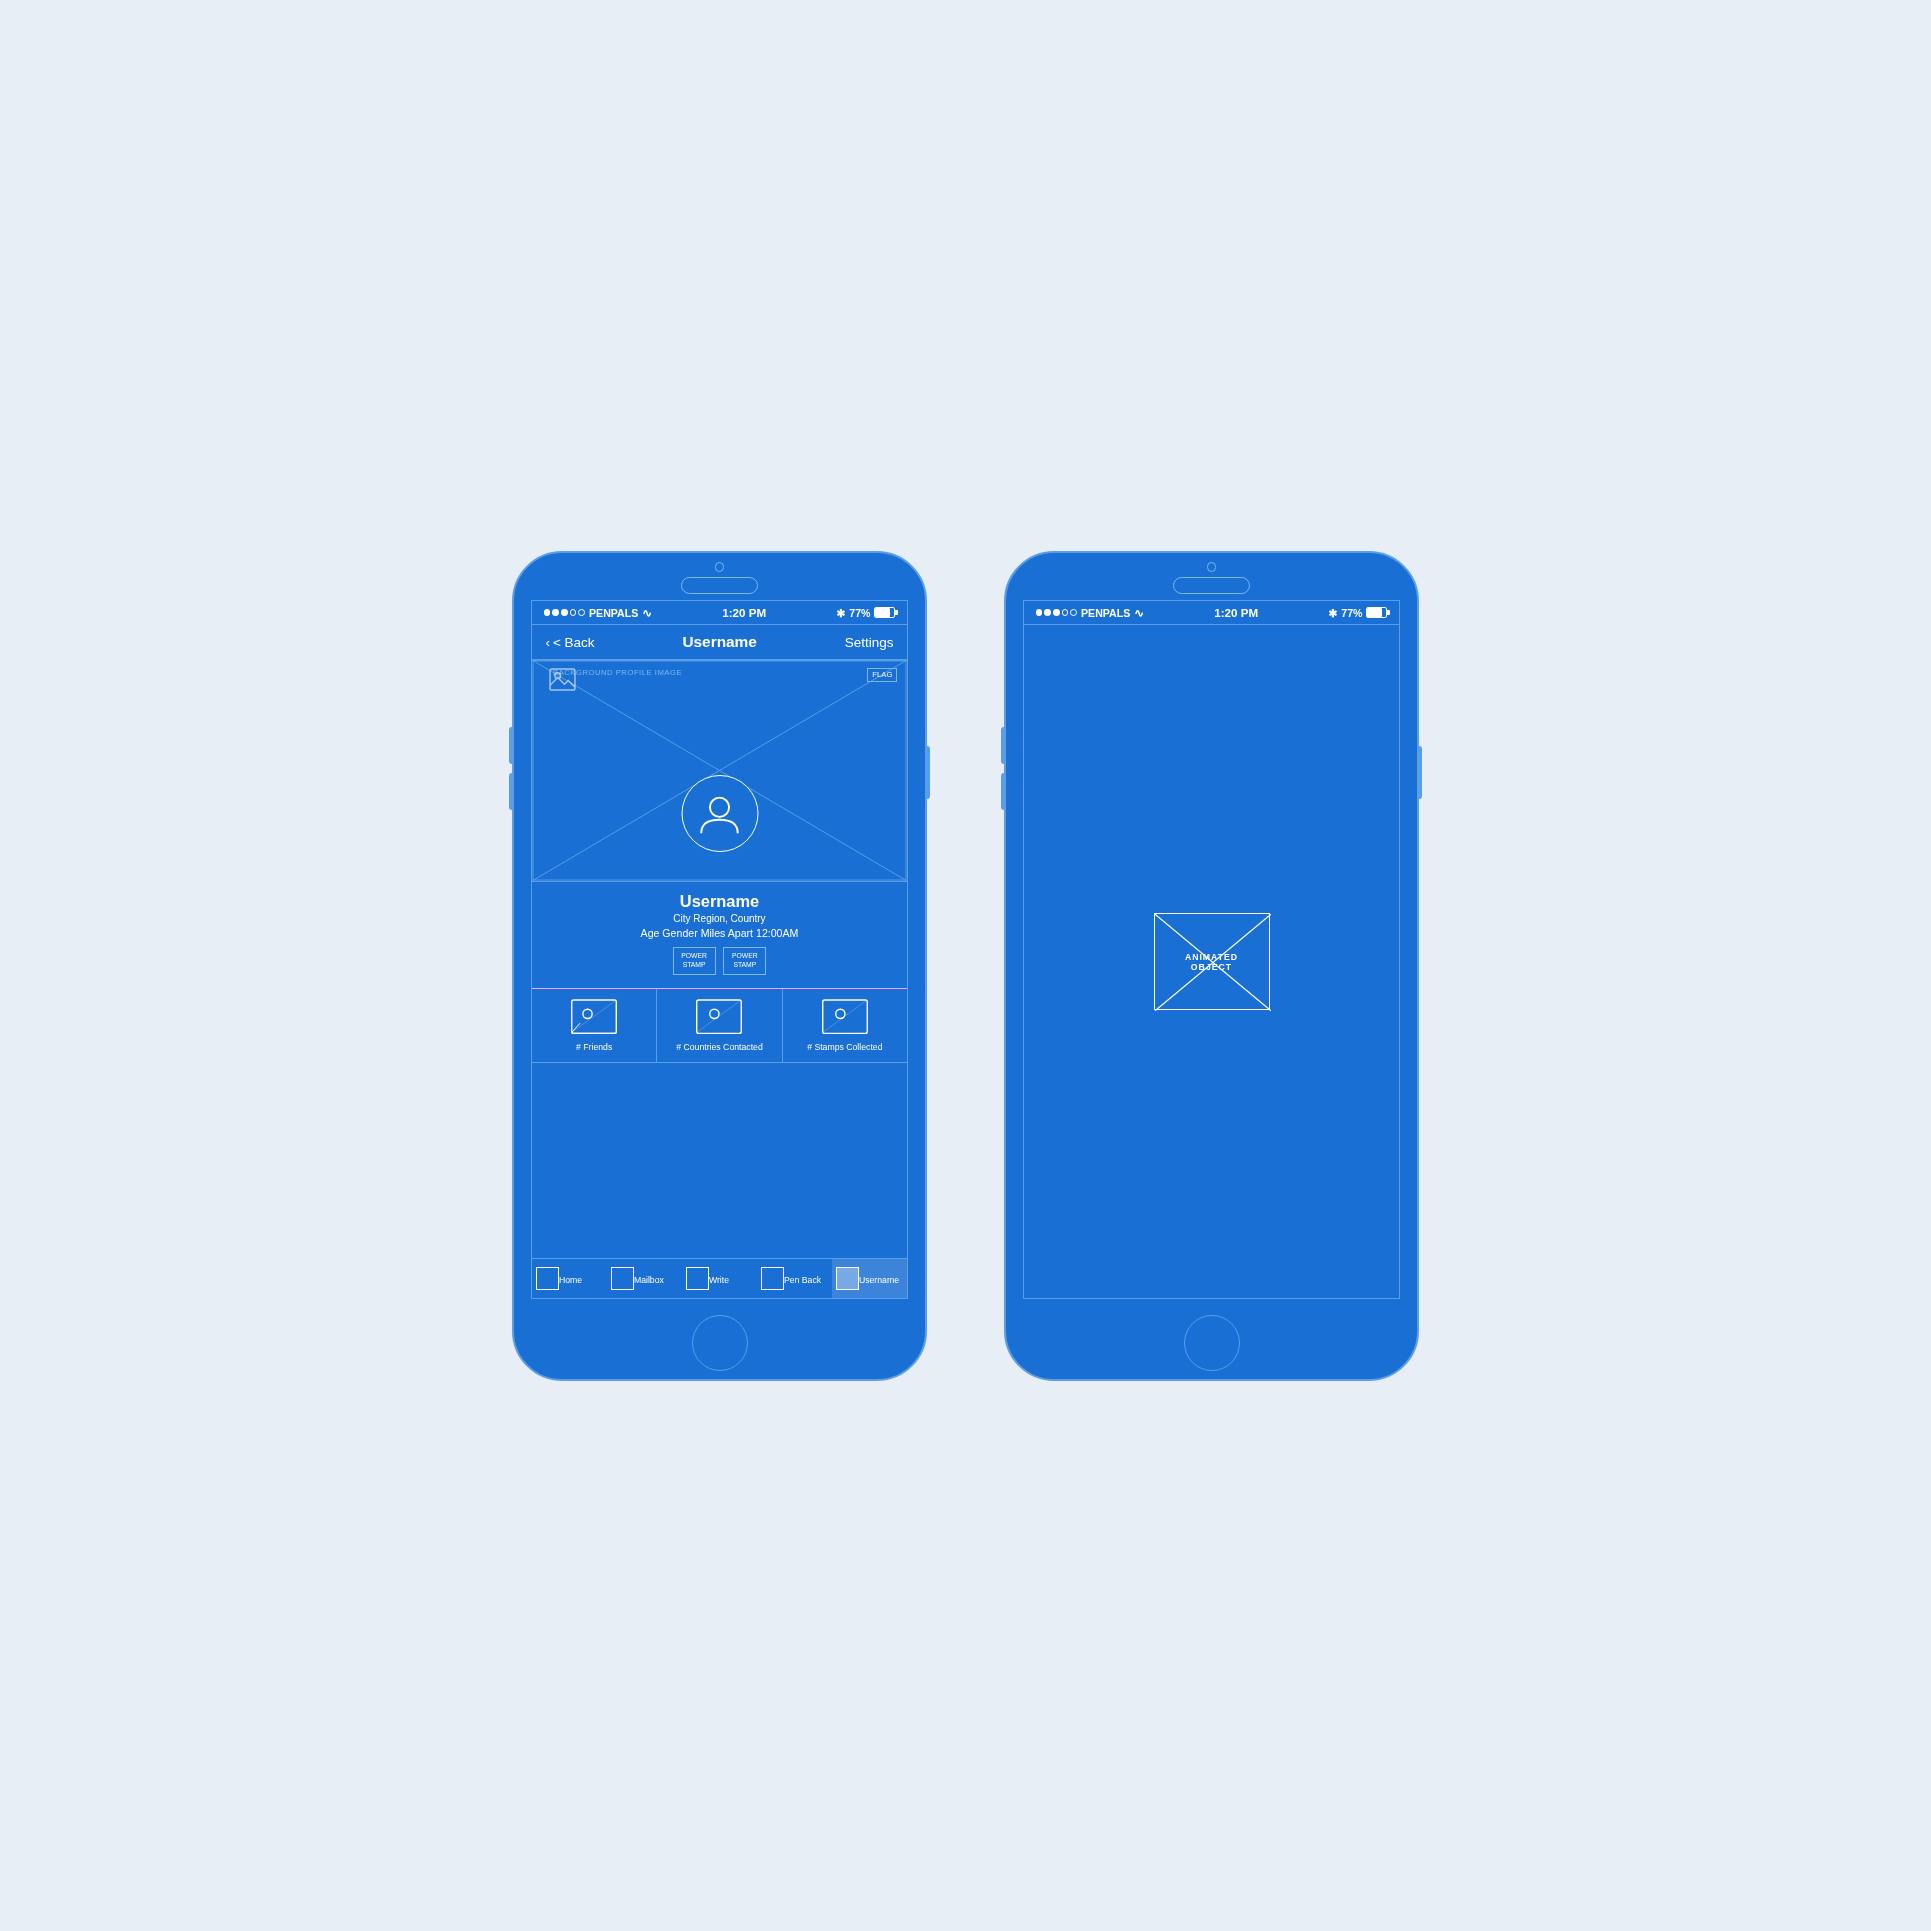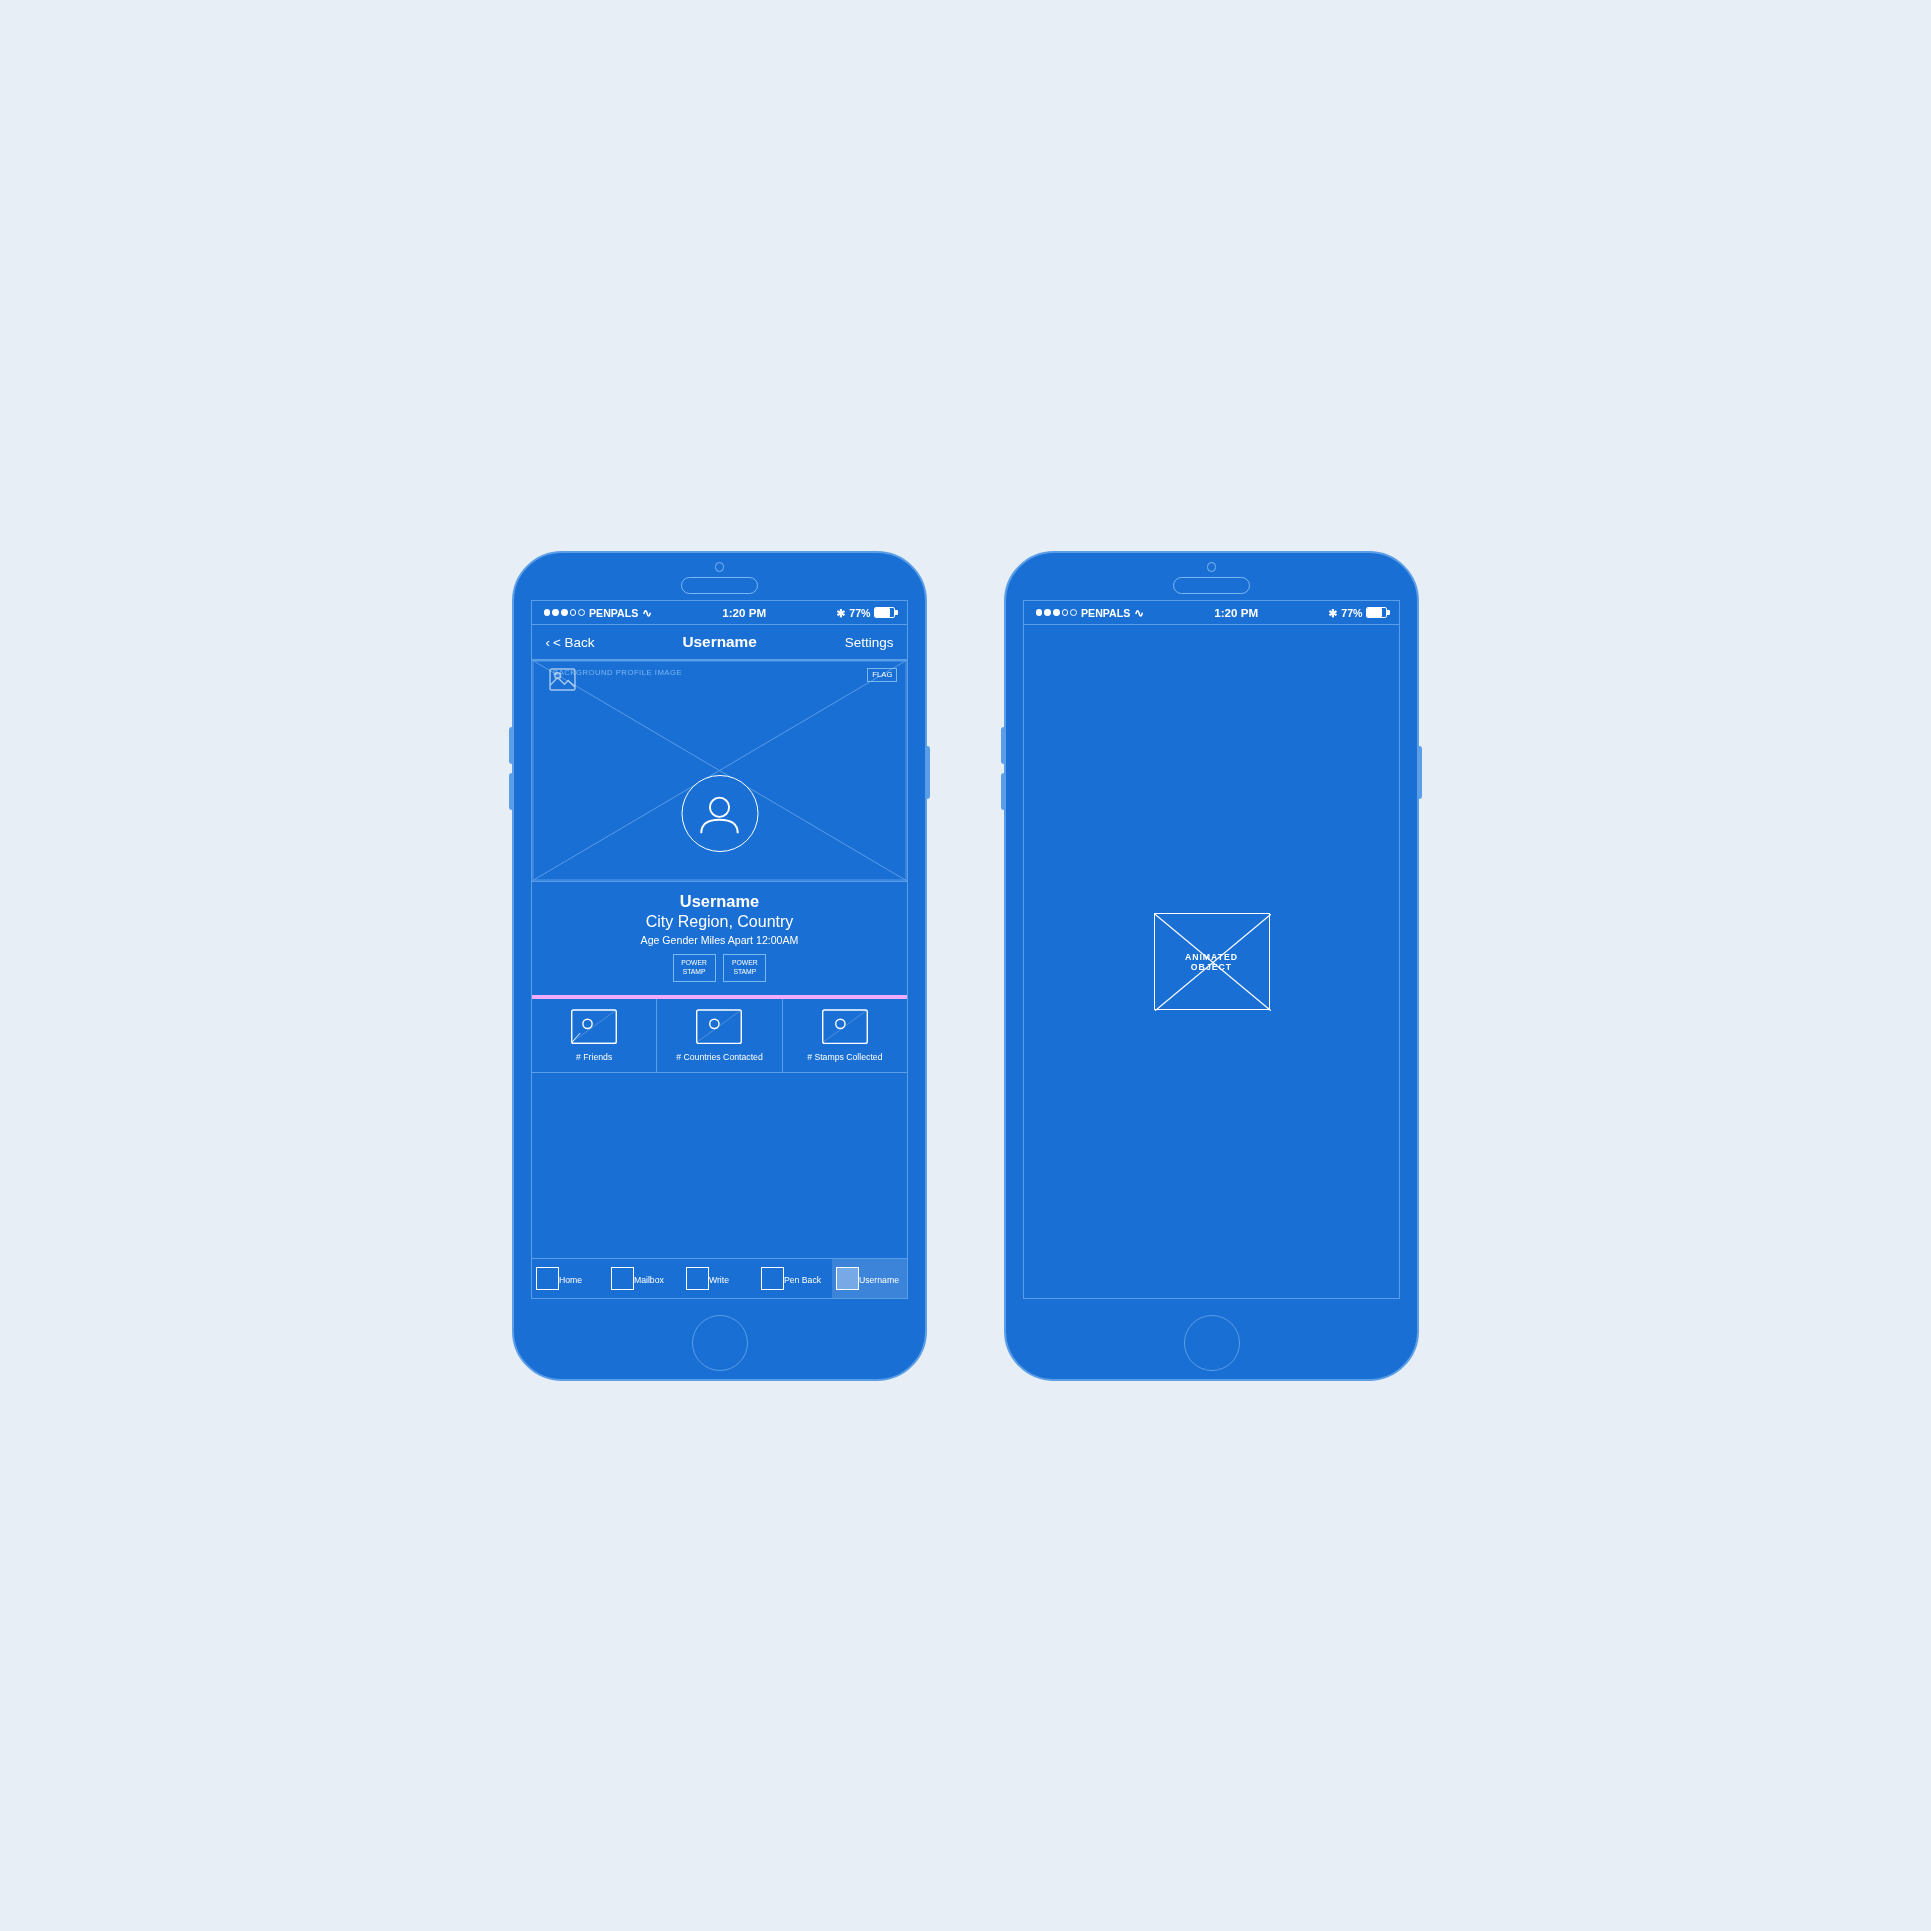--- a/index.html
+++ b/index.html
@@ -144,21 +144,21 @@
       align-items: center;
       gap: 2.9px;
     }
     .nav-title { color: white; font-size: 15.4px; font-weight: 600; }
     .nav-right { color: white; font-size: 13.5px; font-weight: 500; }
 
     
     .profile-area {
       flex-shrink: 0;
       position: relative;
-      border-bottom: 4px solid #f0abfc;
+      border-bottom: 1px solid #f0abfc;
       overflow: hidden;
     }
     .bg-image-placeholder {
       position: relative;
       width: 100%;
       height: 222px;
       border-bottom: 1px solid #5a9ee8;
     }
     .bg-image-placeholder::before,
     .bg-image-placeholder::after {
@@ -213,21 +213,21 @@
       justify-content: center;
       background: #1a6fd4;
     }
     .avatar-circle svg { width: 48px; height: 48px; }
 
     .profile-info {
       padding: 9.7px 13.5px 13.5px;
       text-align: center;
     }
     .profile-name { color: white; font-size: 16.4px; font-weight: 600; margin-bottom: 2.9px; }
-    .profile-location { color: white; font-size: 16px; margin-bottom: 2.9px; }
+    .profile-location { color: white; font-size: 10px; margin-bottom: 2.9px; }
     .profile-meta { color: white; font-size: 10.6px; margin-bottom: 8px; }
     .stamps-row {
       display: flex;
       justify-content: center;
       gap: 7.7px;
     }
     .stamp-badge {
       border: 1.4px solid #7ab8f0;
       padding: 3.9px 7.7px;
       font-size: 6.8px;

